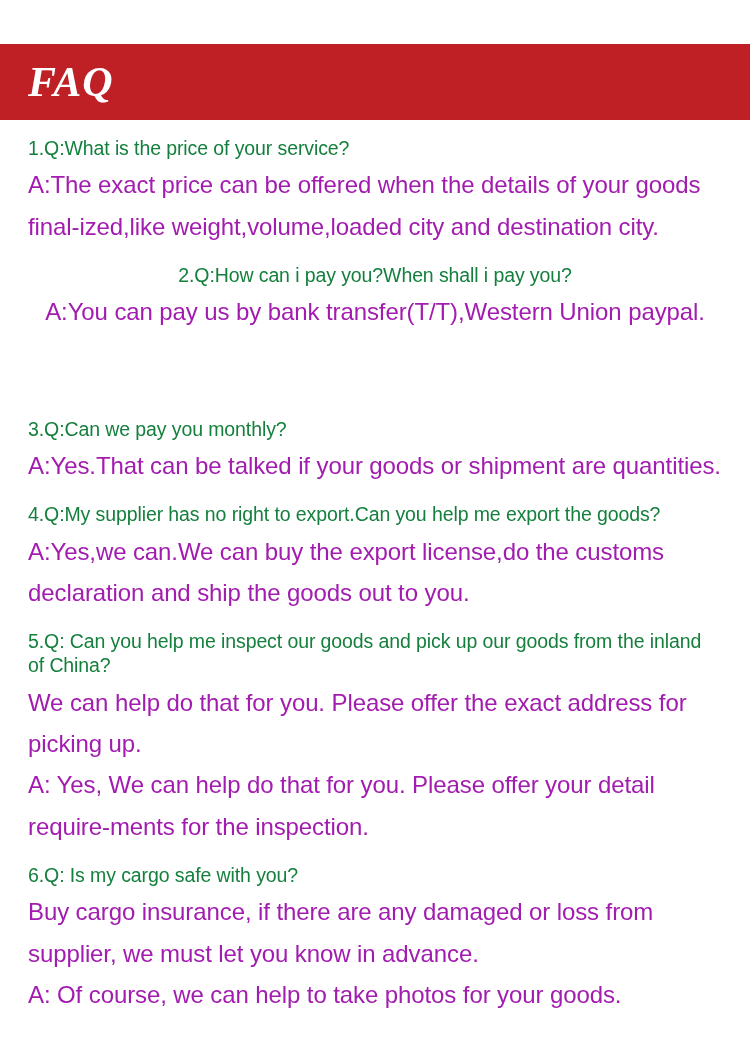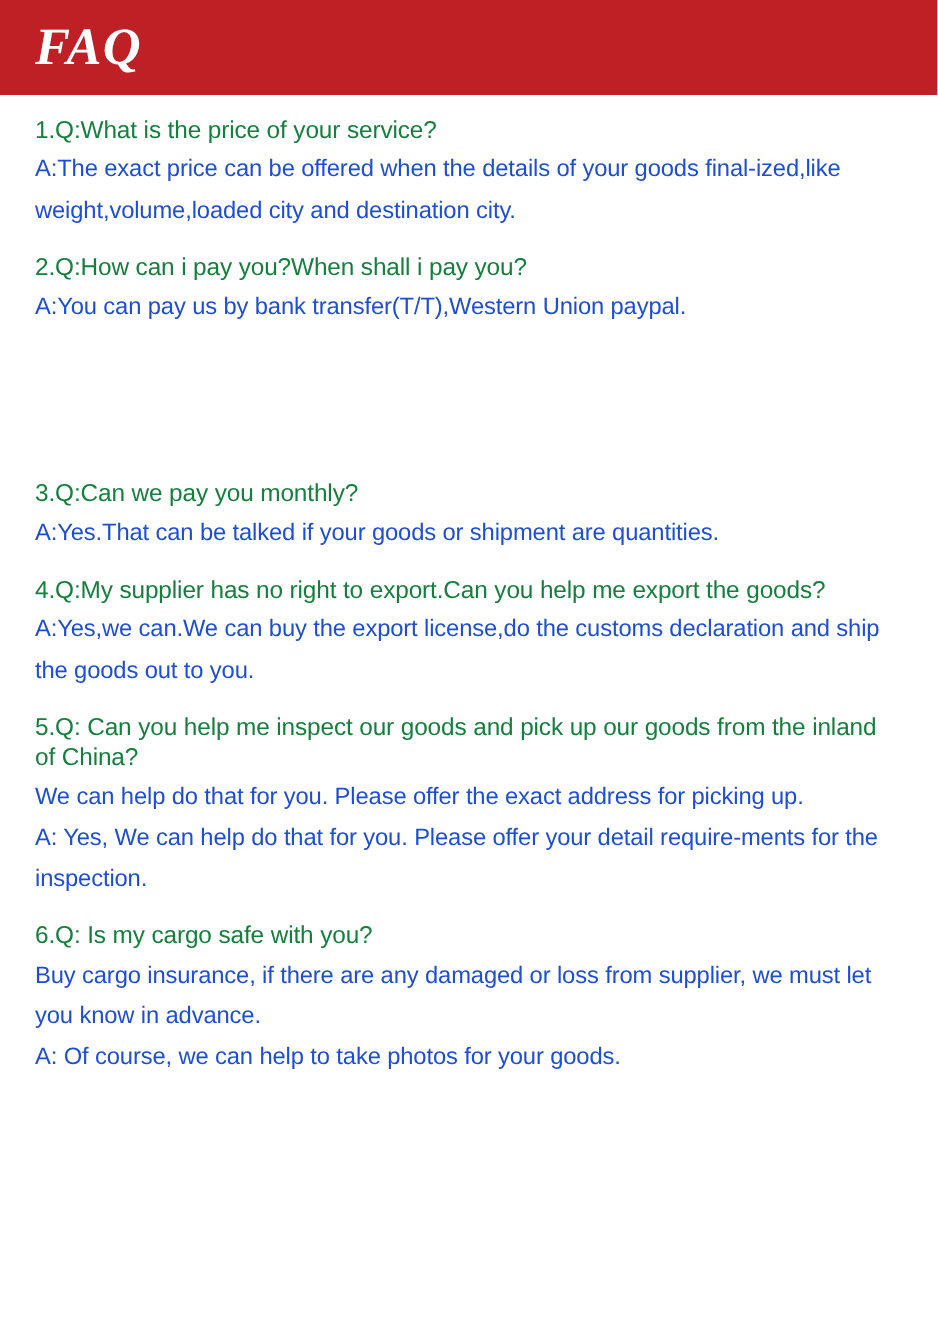--- a/index.html
+++ b/index.html
@@ -21,53 +21,55 @@
     position: relative;
   }
   .header-banner {
     width: 750px;
     height: 76px;
     background: #bf2026;
     display: flex;
     align-items: center;
     box-sizing: border-box;
     padding-left: 28px;
+    margin-top: 44px;
   }
   .header-title {
     font-family: "Liberation Serif", serif;
     font-style: italic;
     font-weight: 700;
     font-size: 42px;
     color: #ffffff;
     letter-spacing: 1px;
     line-height: 1;
   }
   .faq-body {
     box-sizing: border-box;
     padding: 16px 28px 10px 28px;
   }
   .faq-item {
     margin-bottom: 16px;
   }
   .faq-item.gap-large {
-    margin-bottom: 120px;
+    margin-bottom: 84px;
+    text-align: center;
   }
   .question {
     font-weight: 400;
     font-size: 19.5px;
     line-height: 1.25;
     color: #15803d;
     margin: 0 0 4px 0;
     letter-spacing: -0.1px;
   }
   .answer {
     font-weight: 400;
-    font-size: 19px;
+    font-size: 24px;
     line-height: 1.72;
-    color: #1d4ed8;
+    color: #a21caf;
     margin: 0;
     letter-spacing: -0.1px;
   }
   .answer + .answer {
     margin-top: 0;
   }
 </style>
 </head>
 <body>
 

